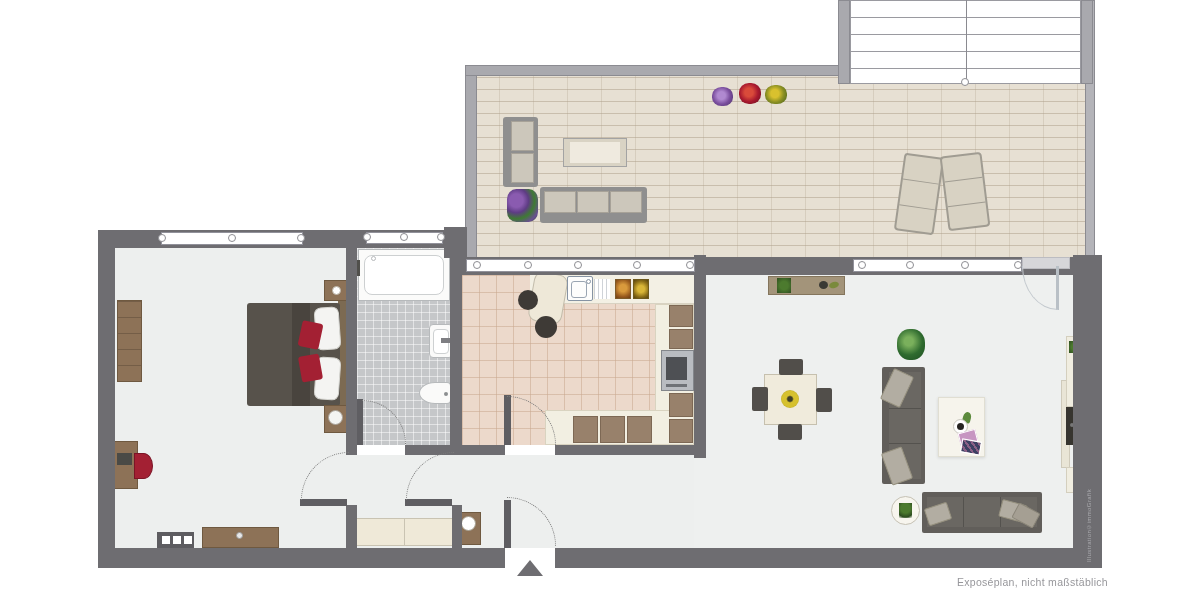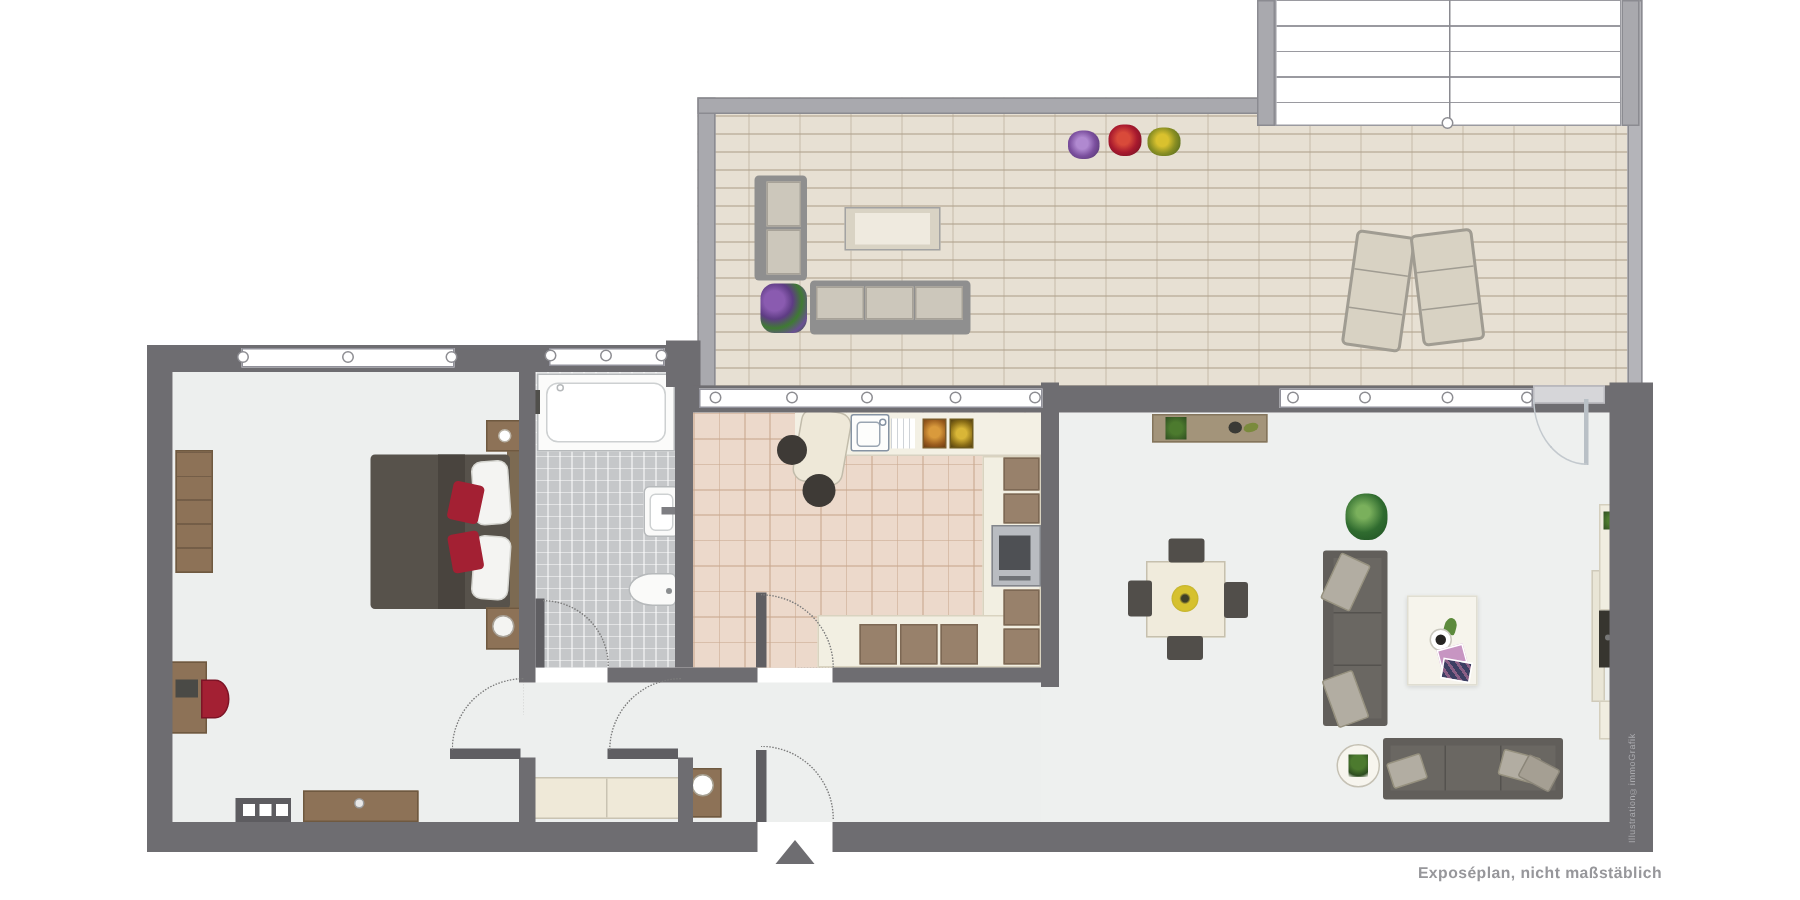--- a/index.html
+++ b/index.html
@@ -27,21 +27,21 @@
       repeating-linear-gradient(to bottom, rgba(201,168,143,.55) 0 1px, transparent 1px 17px),
       repeating-linear-gradient(to right, rgba(201,168,143,.55) 0 1px, transparent 1px 17px);}
   .bath-floor{background-color:#c5c7c9;
     background-image:
       repeating-linear-gradient(to bottom, rgba(255,255,255,.5) 0 1px, transparent 1px 8px),
       repeating-linear-gradient(to right, rgba(255,255,255,.5) 0 1px, transparent 1px 8px);}
   .stairs{background:#ffffff;border:1px solid #9a9aa0;
     background-image:repeating-linear-gradient(to bottom, #9a9aa0 0 1px, transparent 1px 17px);}
   .plantblob{border-radius:45%;
     background:radial-gradient(circle at 42% 40%, #7ab05c 0 18%, #2f6b2f 55%, #1e4f22 100%);}
-  .caption{position:absolute;font-size:10.5px;color:#97979b;letter-spacing:.3px;font-weight:bold;}
+  .caption{position:absolute;font-size:10.5px;color:#97979b;letter-spacing:.3px;}
   .watermark{position:absolute;writing-mode:vertical-rl;transform:rotate(180deg);
     font-size:6px;color:#aaaaae;letter-spacing:.4px;}
 </style>
 </head>
 <body>
 
 <div class="e terrace-floor" style="left:465px;top:65px;width:620px;height:193px;"></div>
 <div class="e" style="left:115px;top:248px;width:231px;height:300px;background:#edefee;"></div>
 <div class="e bath-floor" style="left:357px;top:248px;width:93px;height:197px;"></div>
 <div class="e kitchen-floor" style="left:462px;top:275px;width:232px;height:170px;"></div>

